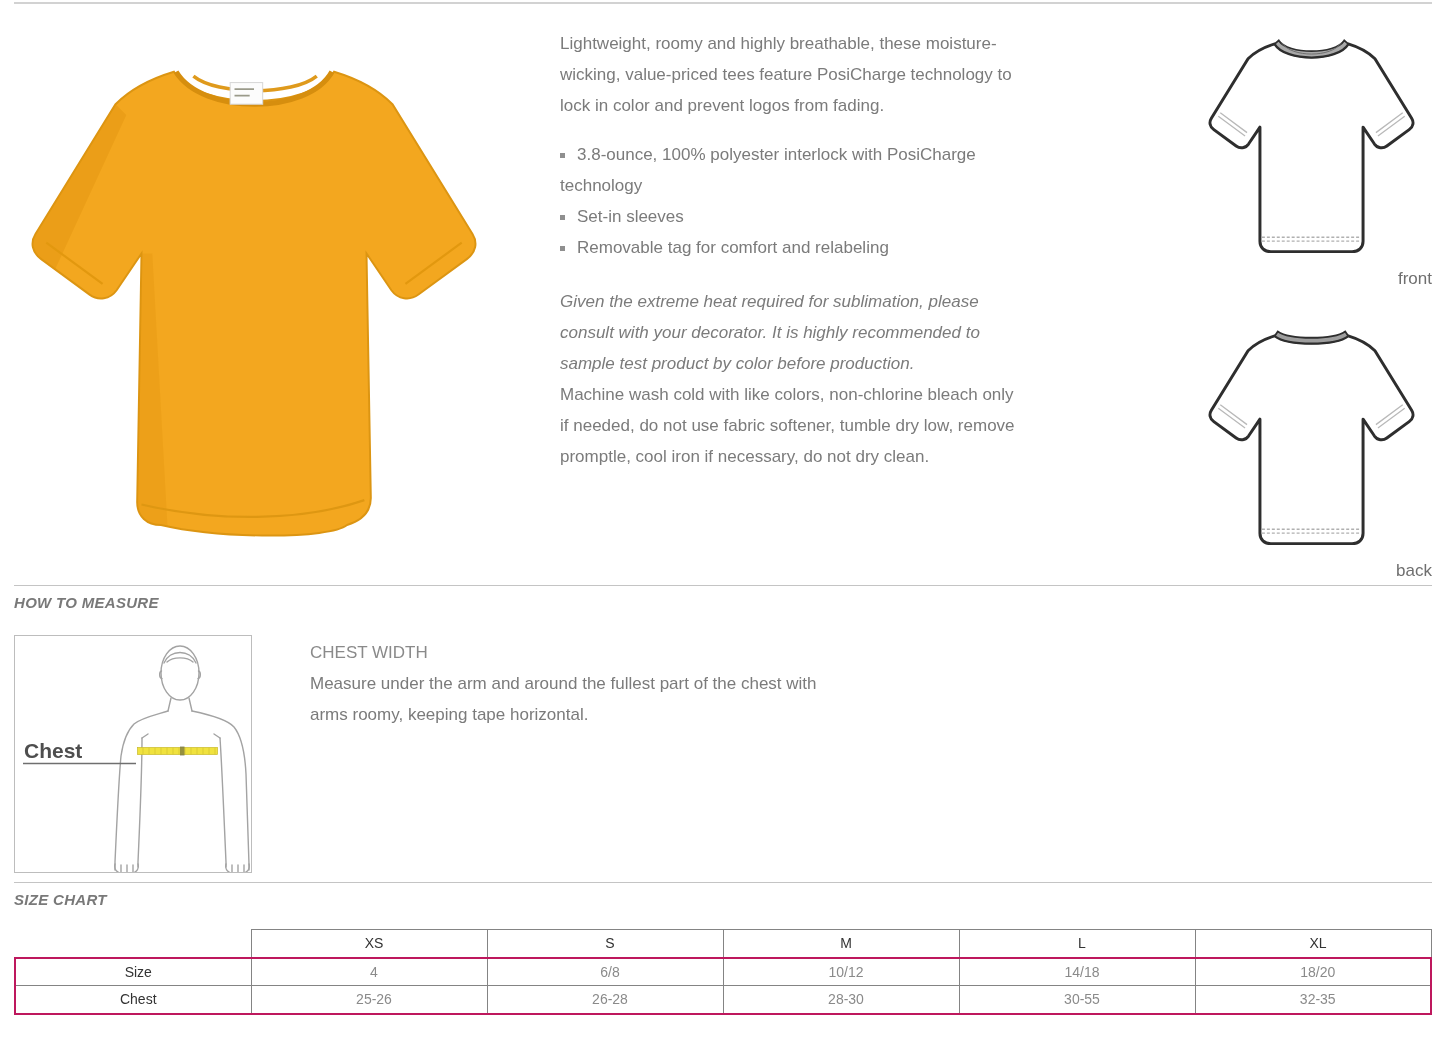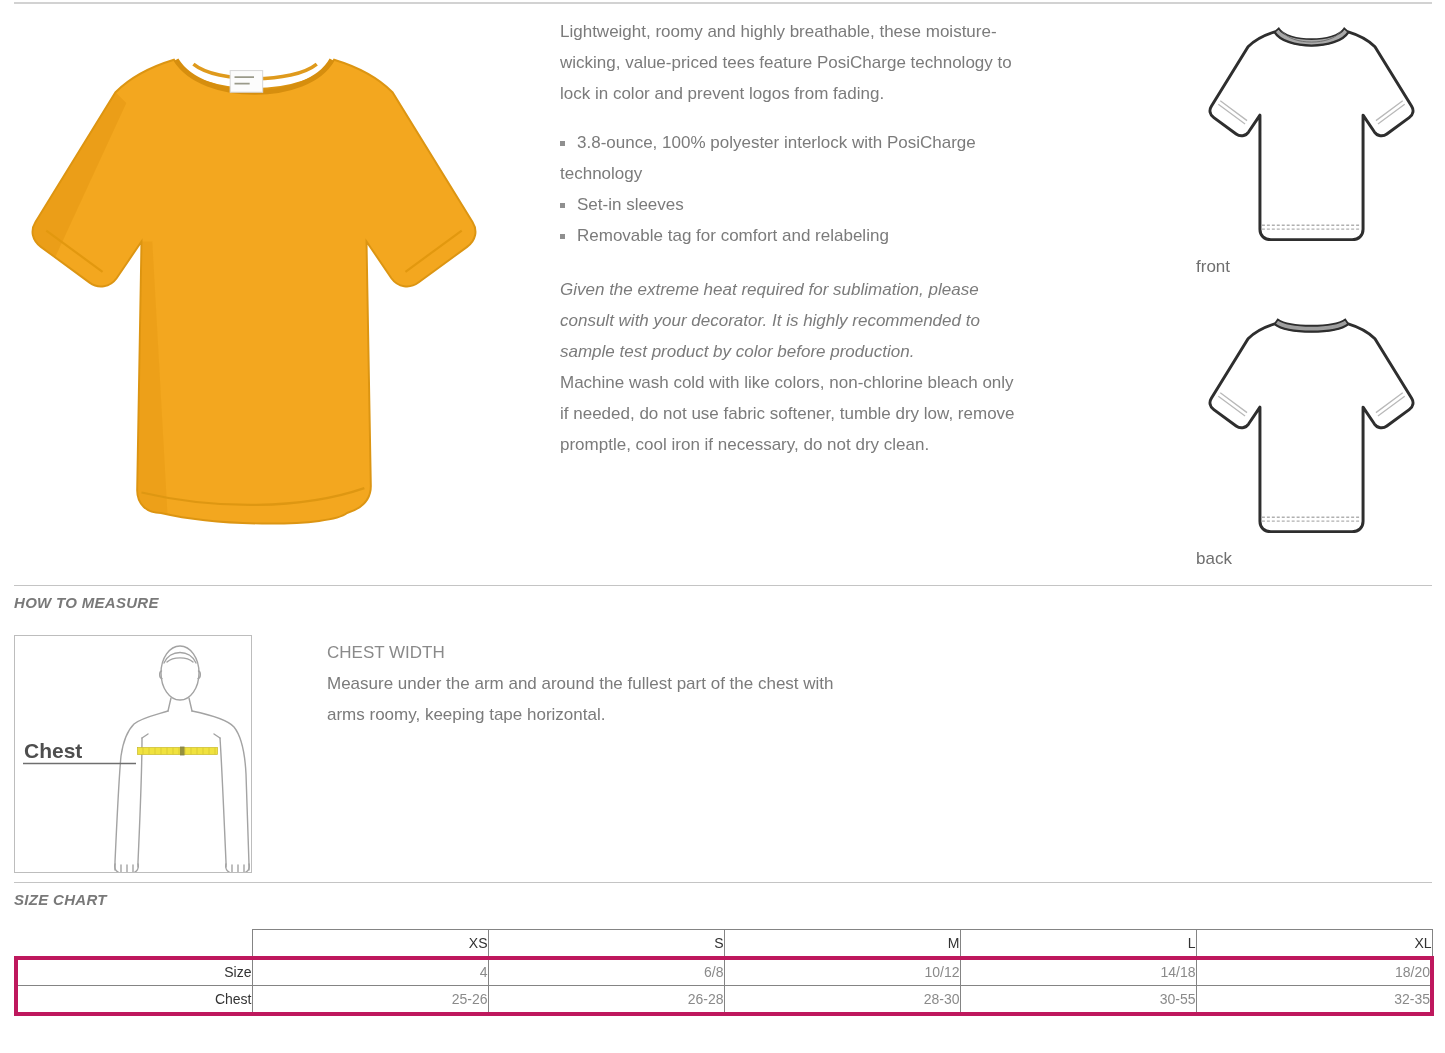--- a/index.html
+++ b/index.html
@@ -7,56 +7,56 @@
     width:1445px;height:1053px;background:#ffffff;overflow:hidden;
     font-family:"Liberation Sans",sans-serif;
     -webkit-font-smoothing:antialiased;
   }
   .rule{border:none;border-top:2px solid #d2d2d2;margin:0 13px 0 14px;height:0;}
   #rule-top{margin-top:2px;}
   #rule-measure{border-top-width:1px;border-top-color:#c4c4c4;}
   #rule-size{border-top-width:1px;border-top-color:#c4c4c4;margin-top:9px;}
 
   
-  .top-section{display:flex;height:581px;padding:0 13px 0 14px;box-sizing:border-box;}
+  .top-section{display:flex;height:581px;padding:12px 13px 0 14px;box-sizing:border-box;}
   .photo-col{width:540px;position:relative;flex:none;}
   .gold-tee{position:absolute;left:2px;top:26px;width:476px;height:516px;}
   .desc-col{flex:none;width:460px;margin-left:6px;padding-top:12px;
     font-size:17px;line-height:31px;color:#7b7b7b;}
   .desc-col p{margin:0;}
   ul.features{list-style:none;margin:18px 0 0 0;padding:0;}
   .bullet-sq{display:inline-block;width:5px;height:5px;background:#8f8f8f;
     vertical-align:2px;margin-right:12px;}
   .note-italic{font-style:italic;margin-top:23px !important;}
   .care-title{font-weight:bold;color:#6e6e6e;}
   .views-col{margin-left:auto;width:236px;padding-top:16px;flex:none;}
   .view-svg{display:block;width:219px;height:233px;margin-left:6px;}
-  .view-label{font-size:17px;color:#6f6f6f;line-height:19px;margin-top:4px;}
+  .view-label{font-size:17px;color:#6f6f6f;line-height:19px;margin-top:4px;text-align:right;}
   .view-block-back{margin-top:36px;}
 
   
   .section-title{font-size:15px;font-weight:bold;color:#797979;
     letter-spacing:.3px;margin:8px 13px 0 14px;line-height:17px;font-style:italic;}
   .measure-row{display:flex;margin:24px 13px 0 14px;}
   .measure-box{flex:none;width:236px;height:236px;border:1px solid #bdbdbd;}
   .measure-box svg{display:block;width:236px;height:236px;}
-  .measure-text{margin-left:75px;padding-top:2px;font-size:17px;line-height:31px;
+  .measure-text{margin-left:58px;padding-top:2px;font-size:17px;line-height:31px;
     color:#7b7b7b;width:520px;}
   .measure-title{color:#8a8a8a;}
   .measure-text p{margin:0;}
 
   
   table.size-chart{border-collapse:collapse;table-layout:fixed;
     margin:21px 0 0 14px;width:1416px;font-size:14px;}
   table.size-chart col{width:236px;}
   table.size-chart th,table.size-chart td{border:1px solid #848484;height:28px;
-    padding:0 0 0 10px;text-align:right;font-weight:normal;box-sizing:border-box;}
+    padding:0 0 0 10px;text-align:center;font-weight:normal;box-sizing:border-box;}
   table.size-chart thead th{color:#333333;}
   table.size-chart th.corner{border:none;}
-  table.size-chart tbody{border:4px solid #be185d;}
+  table.size-chart tbody{border:2px solid #be185d;}
   table.size-chart td.rowlabel{color:#333333;}
   table.size-chart td.val{color:#8a8a8a;}
 </style>
 </head>
 <body>
 
 <hr class="rule" id="rule-top">
 
 <div class="top-section">
 

